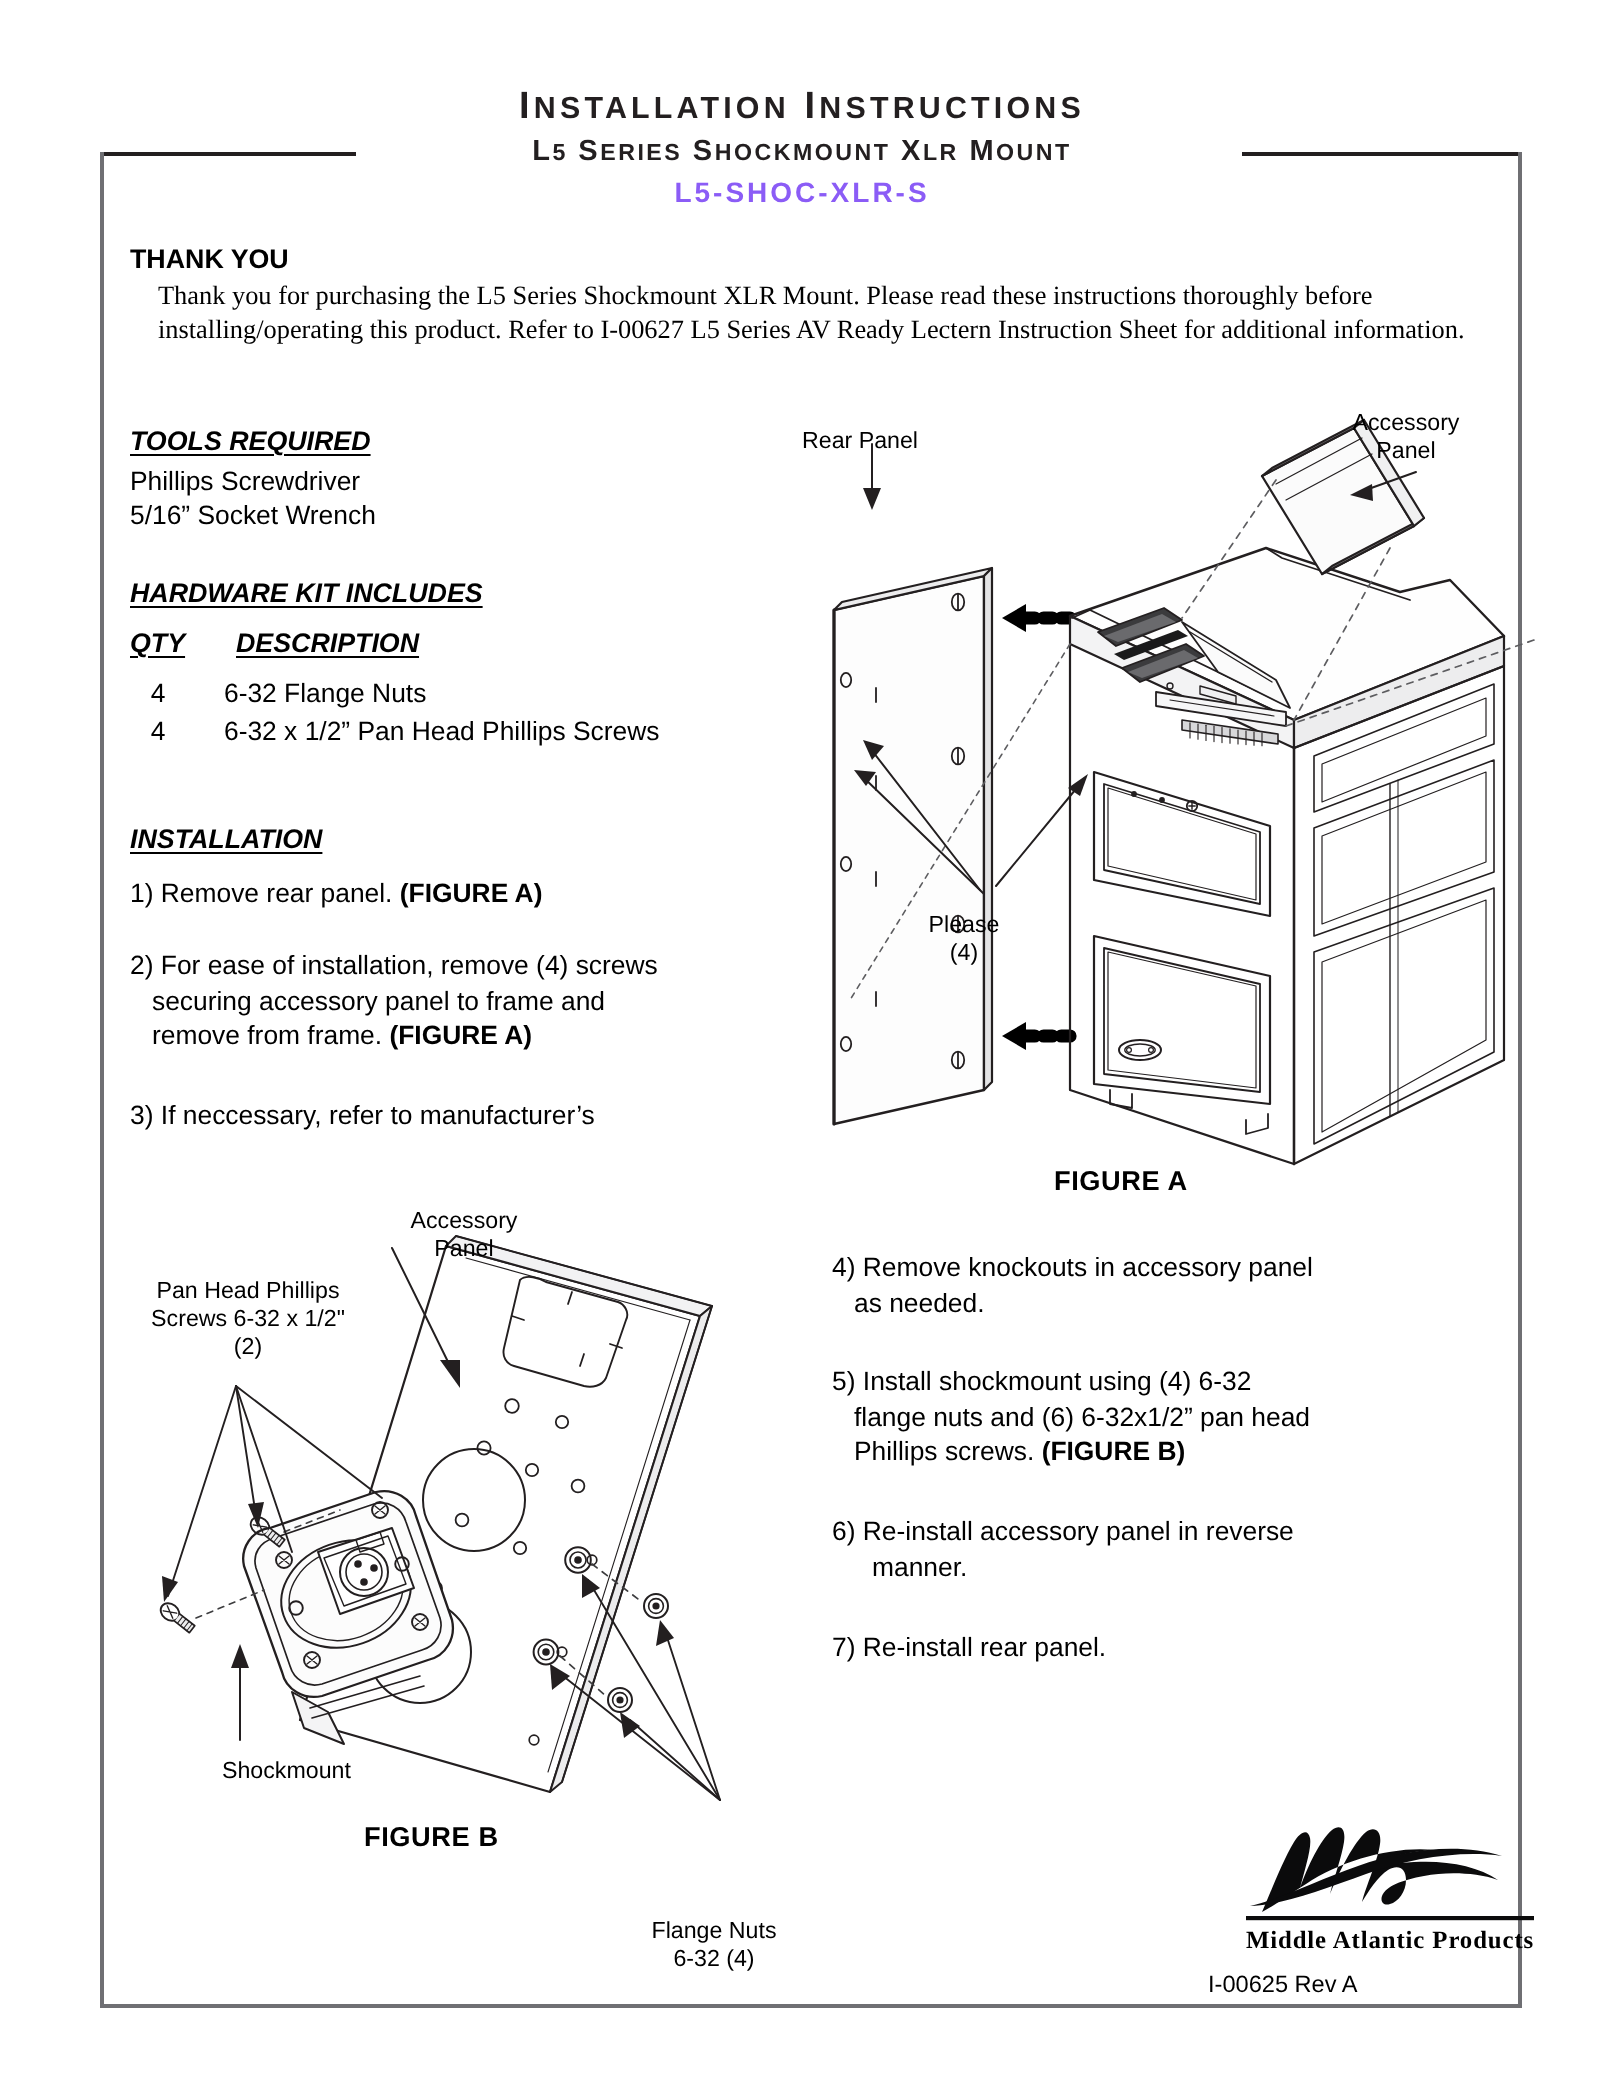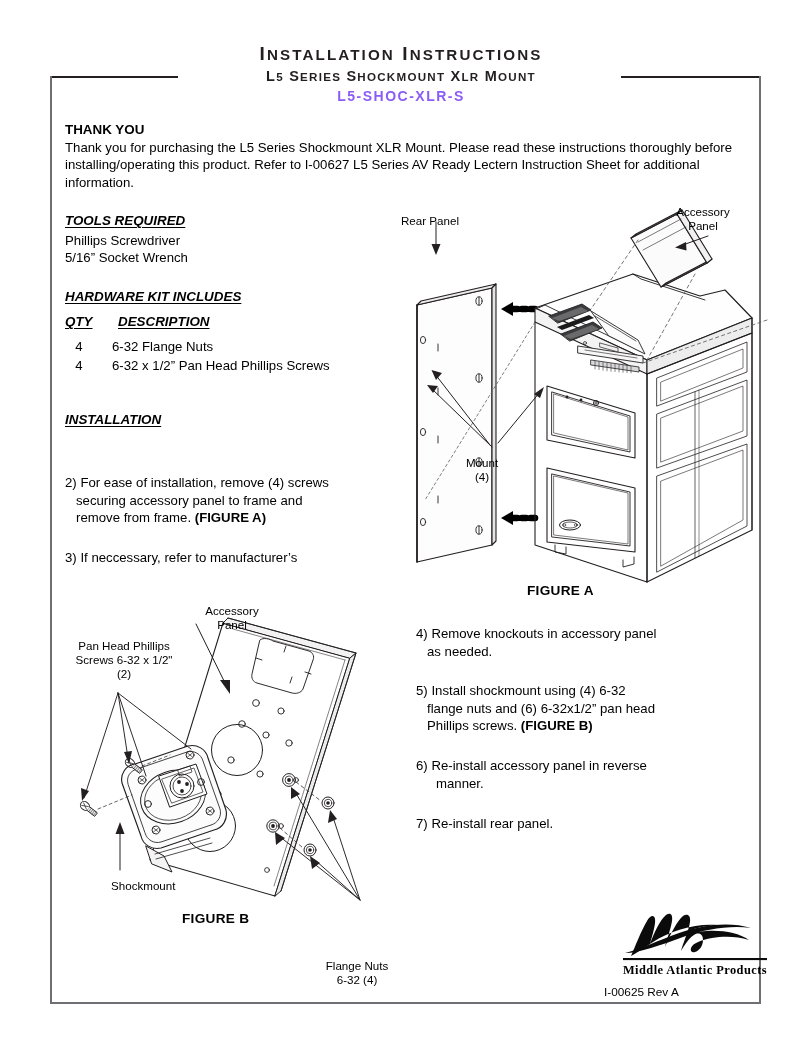--- a/index.html
+++ b/index.html
@@ -72,39 +72,44 @@
     <div class="t-model">L5-SHOC-XLR-S</div>
   </div>
 
   <div class="frame-tl"></div>
   <div class="frame-tr"></div>
   <div class="frame-l"></div>
   <div class="frame-r"></div>
   <div class="frame-b"></div>
 
   <div class="blk hd" style="left:65px;top:121px;">THANK YOU</div>
-  <div class="blk" style="left:65px;top:139px;width:675px;">Thank you for purchasing the L5 Series Shockmount XLR Mount. Please read these instructions thoroughly before installing/operating this product. Refer to I-00627 L5 Series AV Ready Lectern Instruction Sheet for additional information.</div>
+  <div class="blk" style="left:79px;top:139px;width:675px;font-family:Liberation Serif, serif;">Thank you for purchasing the L5 Series Shockmount XLR Mount. Please read these instructions thoroughly before installing/operating this product. Refer to I-00627 L5 Series AV Ready Lectern Instruction Sheet for additional information.</div>
 
   <div class="blk hd u" style="left:65px;top:212px;">TOOLS REQUIRED</div>
   <div class="blk" style="left:65px;top:232px;">Phillips Screwdriver</div>
   <div class="blk" style="left:65px;top:249px;">5/16” Socket Wrench</div>
 
   <div class="blk hd u" style="left:65px;top:288px;">HARDWARE KIT INCLUDES</div>
 
   <div class="blk hd u" style="left:65px;top:313px;">QTY</div>
   <div class="blk hd u" style="left:118px;top:313px;">DESCRIPTION</div>
 
   <div class="kit-qty" style="left:62px;top:339px;font-size:13.2px;">4</div>
   <div class="kit-desc" style="top:339px;font-size:13.2px;">6-32 Flange Nuts</div>
 
   <div class="kit-qty" style="left:62px;top:358px;font-size:13.2px;">4</div>
   <div class="kit-desc" style="top:358px;font-size:13.2px;">6-32 x 1/2” Pan Head Phillips Screws</div>
 
   <div class="blk hd u" style="left:65px;top:411px;">INSTALLATION</div>
 
+  <div class="step" style="left:65px;top:438px;">
+    <span>1)</span>
+    <span>Remove rear panel.</span>
+    <span class="b">(FIGURE A)</span>
+  </div>
 
   <div class="step" style="left:65px;top:474px;">
     <span>2)</span>
     <span>For ease of installation, remove (4) screws</span>
     <span class="cont">securing accessory panel to frame and</span>
     <span class="cont">
       <span>remove from frame.</span>
       <span class="b">(FIGURE A)</span>
     </span>
   </div>
@@ -285,21 +290,21 @@
         <path d="M36.5 44 L41 55 L45.5 44 Z" fill="#231f20" stroke="none"></path>
       </g>
     </g>
   </svg>
 
   <div class="lbl-l" style="left:401px;top:214px;">Rear Panel</div>
 
   <div class="lbl" style="left:655px;top:205px;width:96px;">Accessory</div>
   <div class="lbl" style="left:655px;top:219px;width:96px;">Panel</div>
 
-  <div class="lbl" style="left:442px;top:456px;width:80px;">Mount</div>
+  <div class="lbl" style="left:442px;top:456px;width:80px;">Please</div>
   <div class="lbl" style="left:442px;top:470px;width:80px;">(4)</div>
 
   <div class="fig-cap" style="left:527px;top:583px;">FIGURE A</div>
 
   <svg style="position:absolute;left:60px;top:598px;" width="345" height="340" viewBox="0 0 345 340">
     <g class="ln" stroke-width="1" stroke-linejoin="round" stroke-linecap="round">
 
       <g>
         <path d="M163 25 L290 60 L215 298 L90 262 Z" fill="#fff" stroke-width="1.1"></path>
         <path d="M163 25 L168 20 L296 55 L290 60 Z" fill="#f2f2f3"></path>

